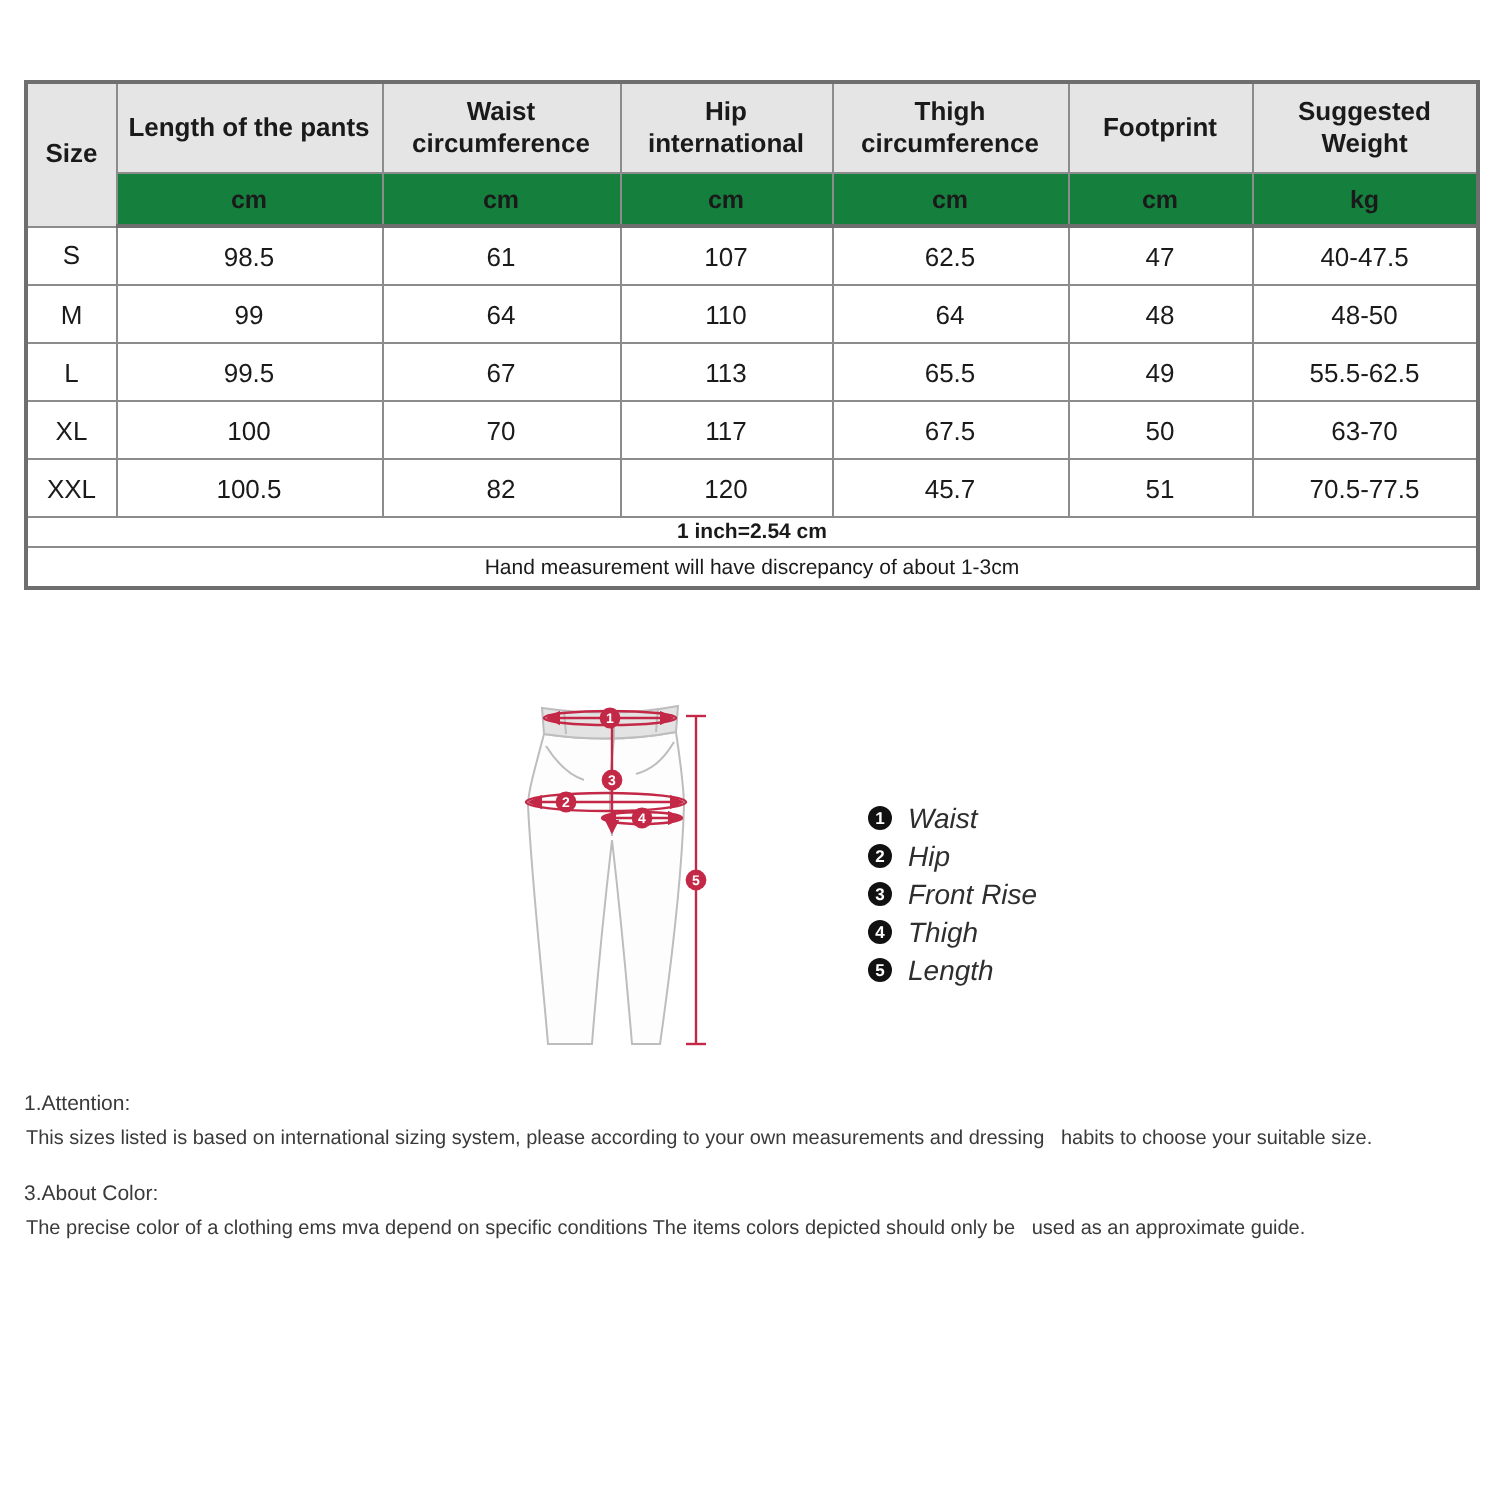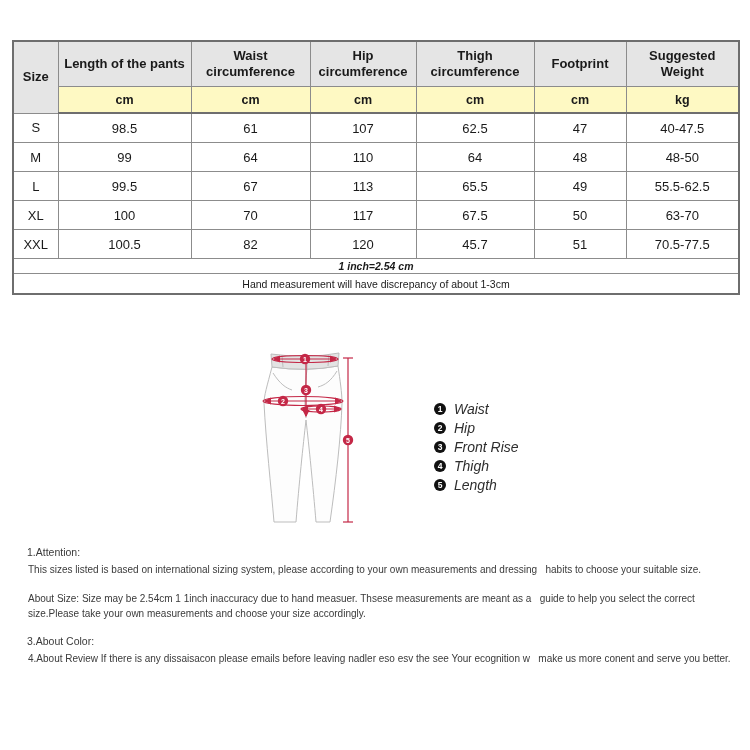--- a/index.html
+++ b/index.html
@@ -27,27 +27,27 @@
   }
   .r-head th {
     height: 44px;
     background: #e5e5e5;
     font-size: 13px;
     font-weight: bold;
     line-height: 1.25;
   }
   .r-units th {
     height: 25px;
-    background: #fef9c3;
+    background: #15803d;
     font-size: 12.5px;
     font-weight: bold;
     border-bottom: 2px solid #6e6e6e;
   }
   .r-data td { height: 28px; font-size: 13px; }
-  .r-note1 td { height: 14px; font-size: 10.5px; font-weight: bold; font-style: italic; }
+  .r-note1 td { height: 14px; font-size: 10.5px; font-weight: bold; }
   .r-note2 td { height: 19px; font-size: 10.5px; font-weight: normal; }
   
   .pants-svg { position: absolute; left: 258px; top: 346px; }
   .legend {
     position: absolute; left: 434px; top: 399px;
     display: flex; flex-direction: column;
   }
   .legend-item { display: flex; align-items: center; height: 19px; }
   .legend-badge {
     width: 12px; height: 12px; border-radius: 50%;
@@ -55,42 +55,42 @@
     font-size: 8.5px; font-weight: bold;
     display: flex; align-items: center; justify-content: center;
     margin-right: 8px; flex: 0 0 auto;
   }
   .legend-label { font-size: 14px; color: #2e2e2e; font-style: italic; }
   
   .notes {
     position: absolute; left: 12px; top: 546px; width: 729px;
     color: #3a3a3a;
   }
-  .note-h { font-size: 10.5px; margin: 0 0 4px 15px; white-space: pre-wrap; }
-  .note-b { font-size: 10px; margin: 0 0 13px 16px; line-height: 1.55; white-space: pre-wrap; }
+  .note-h { font-size: 10.5px; margin: 0 0 4px 0; white-space: pre-wrap; }
+  .note-b { font-size: 10px; margin: 0 0 13px 1px; line-height: 1.55; white-space: pre-wrap; }
 </style>
 </head>
 <body>
 
 <table class="size-table">
   <colgroup>
     <col style="width:45px">
       <col style="width:133px">
       <col style="width:119px">
     <col style="width:106px">
       <col style="width:118px">
       <col style="width:92px">
       <col style="width:113px">
   </colgroup>
   <thead>
     <tr class="r-head">
       <th rowspan="2">Size</th>
       <th>Length of the pants</th>
       <th>Waist circumference</th>
-      <th>Hip circumference</th>
+      <th>Hip international</th>
       <th>Thigh circumference</th>
       <th>Footprint</th>
       <th>Suggested Weight</th>
     </tr>
     <tr class="r-units">
       <th>cm</th>
       <th>cm</th>
       <th>cm</th>
       <th>cm</th>
       <th>cm</th>
@@ -214,16 +214,15 @@
   </div>
   <div class="legend-item">
     <span class="legend-badge">5</span>
     <span class="legend-label">Length</span>
   </div>
 </div>
 
 <div class="notes">
   <p class="note-h">1.Attention:</p>
   <p class="note-b">This sizes listed is based on international sizing system, please according to your own measurements and dressing   habits to choose your suitable size.</p>
-  <p class="note-b">About Size: Size may be 2.54cm 1 1inch inaccuracy due to hand measuer. Thsese measurements are meant as a   guide to help you select the correct size.Please take your own measurements and choose your size accordingly.</p>
   <p class="note-h">3.About Color:</p>
-  <p class="note-b">4.About Review If there is any dissaisacon please emails before leaving nadler eso esv the see Your ecognition w   make us more conent and serve you better.</p>
+  <p class="note-b">The precise color of a clothing ems mva depend on specific conditions The items colors depicted should only be   used as an approximate guide.</p>
 </div>
 
 </body></html>

